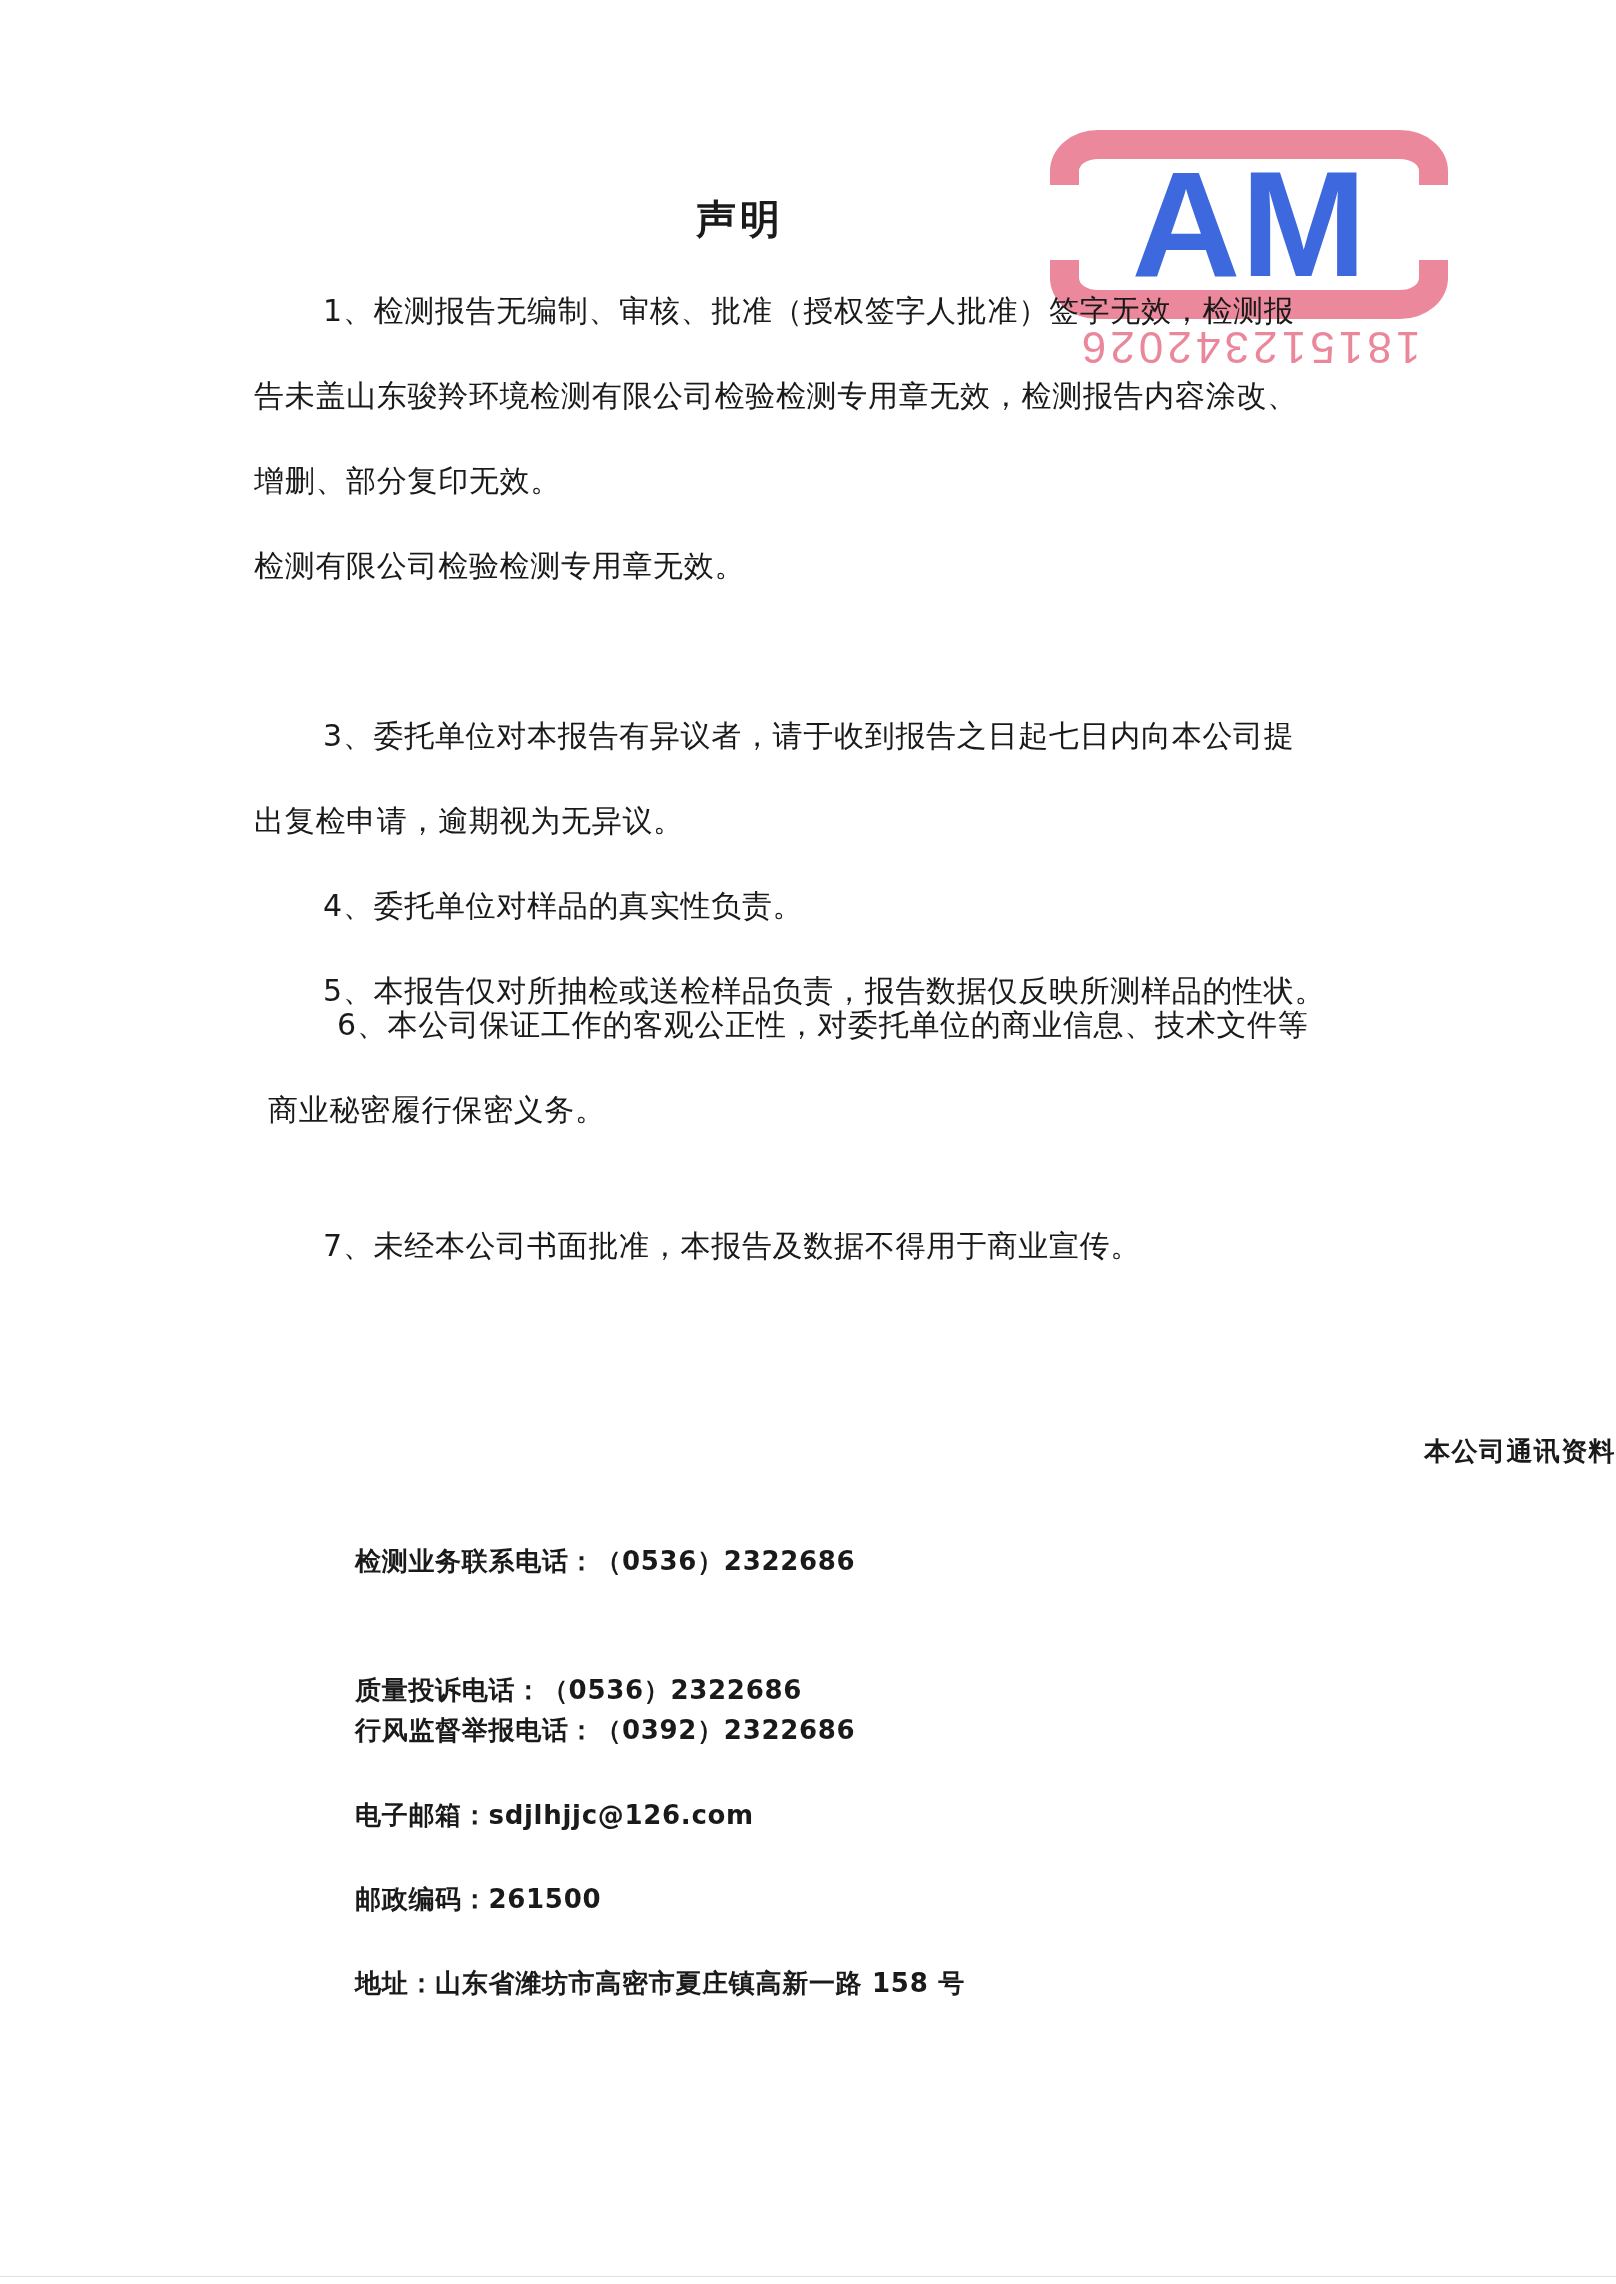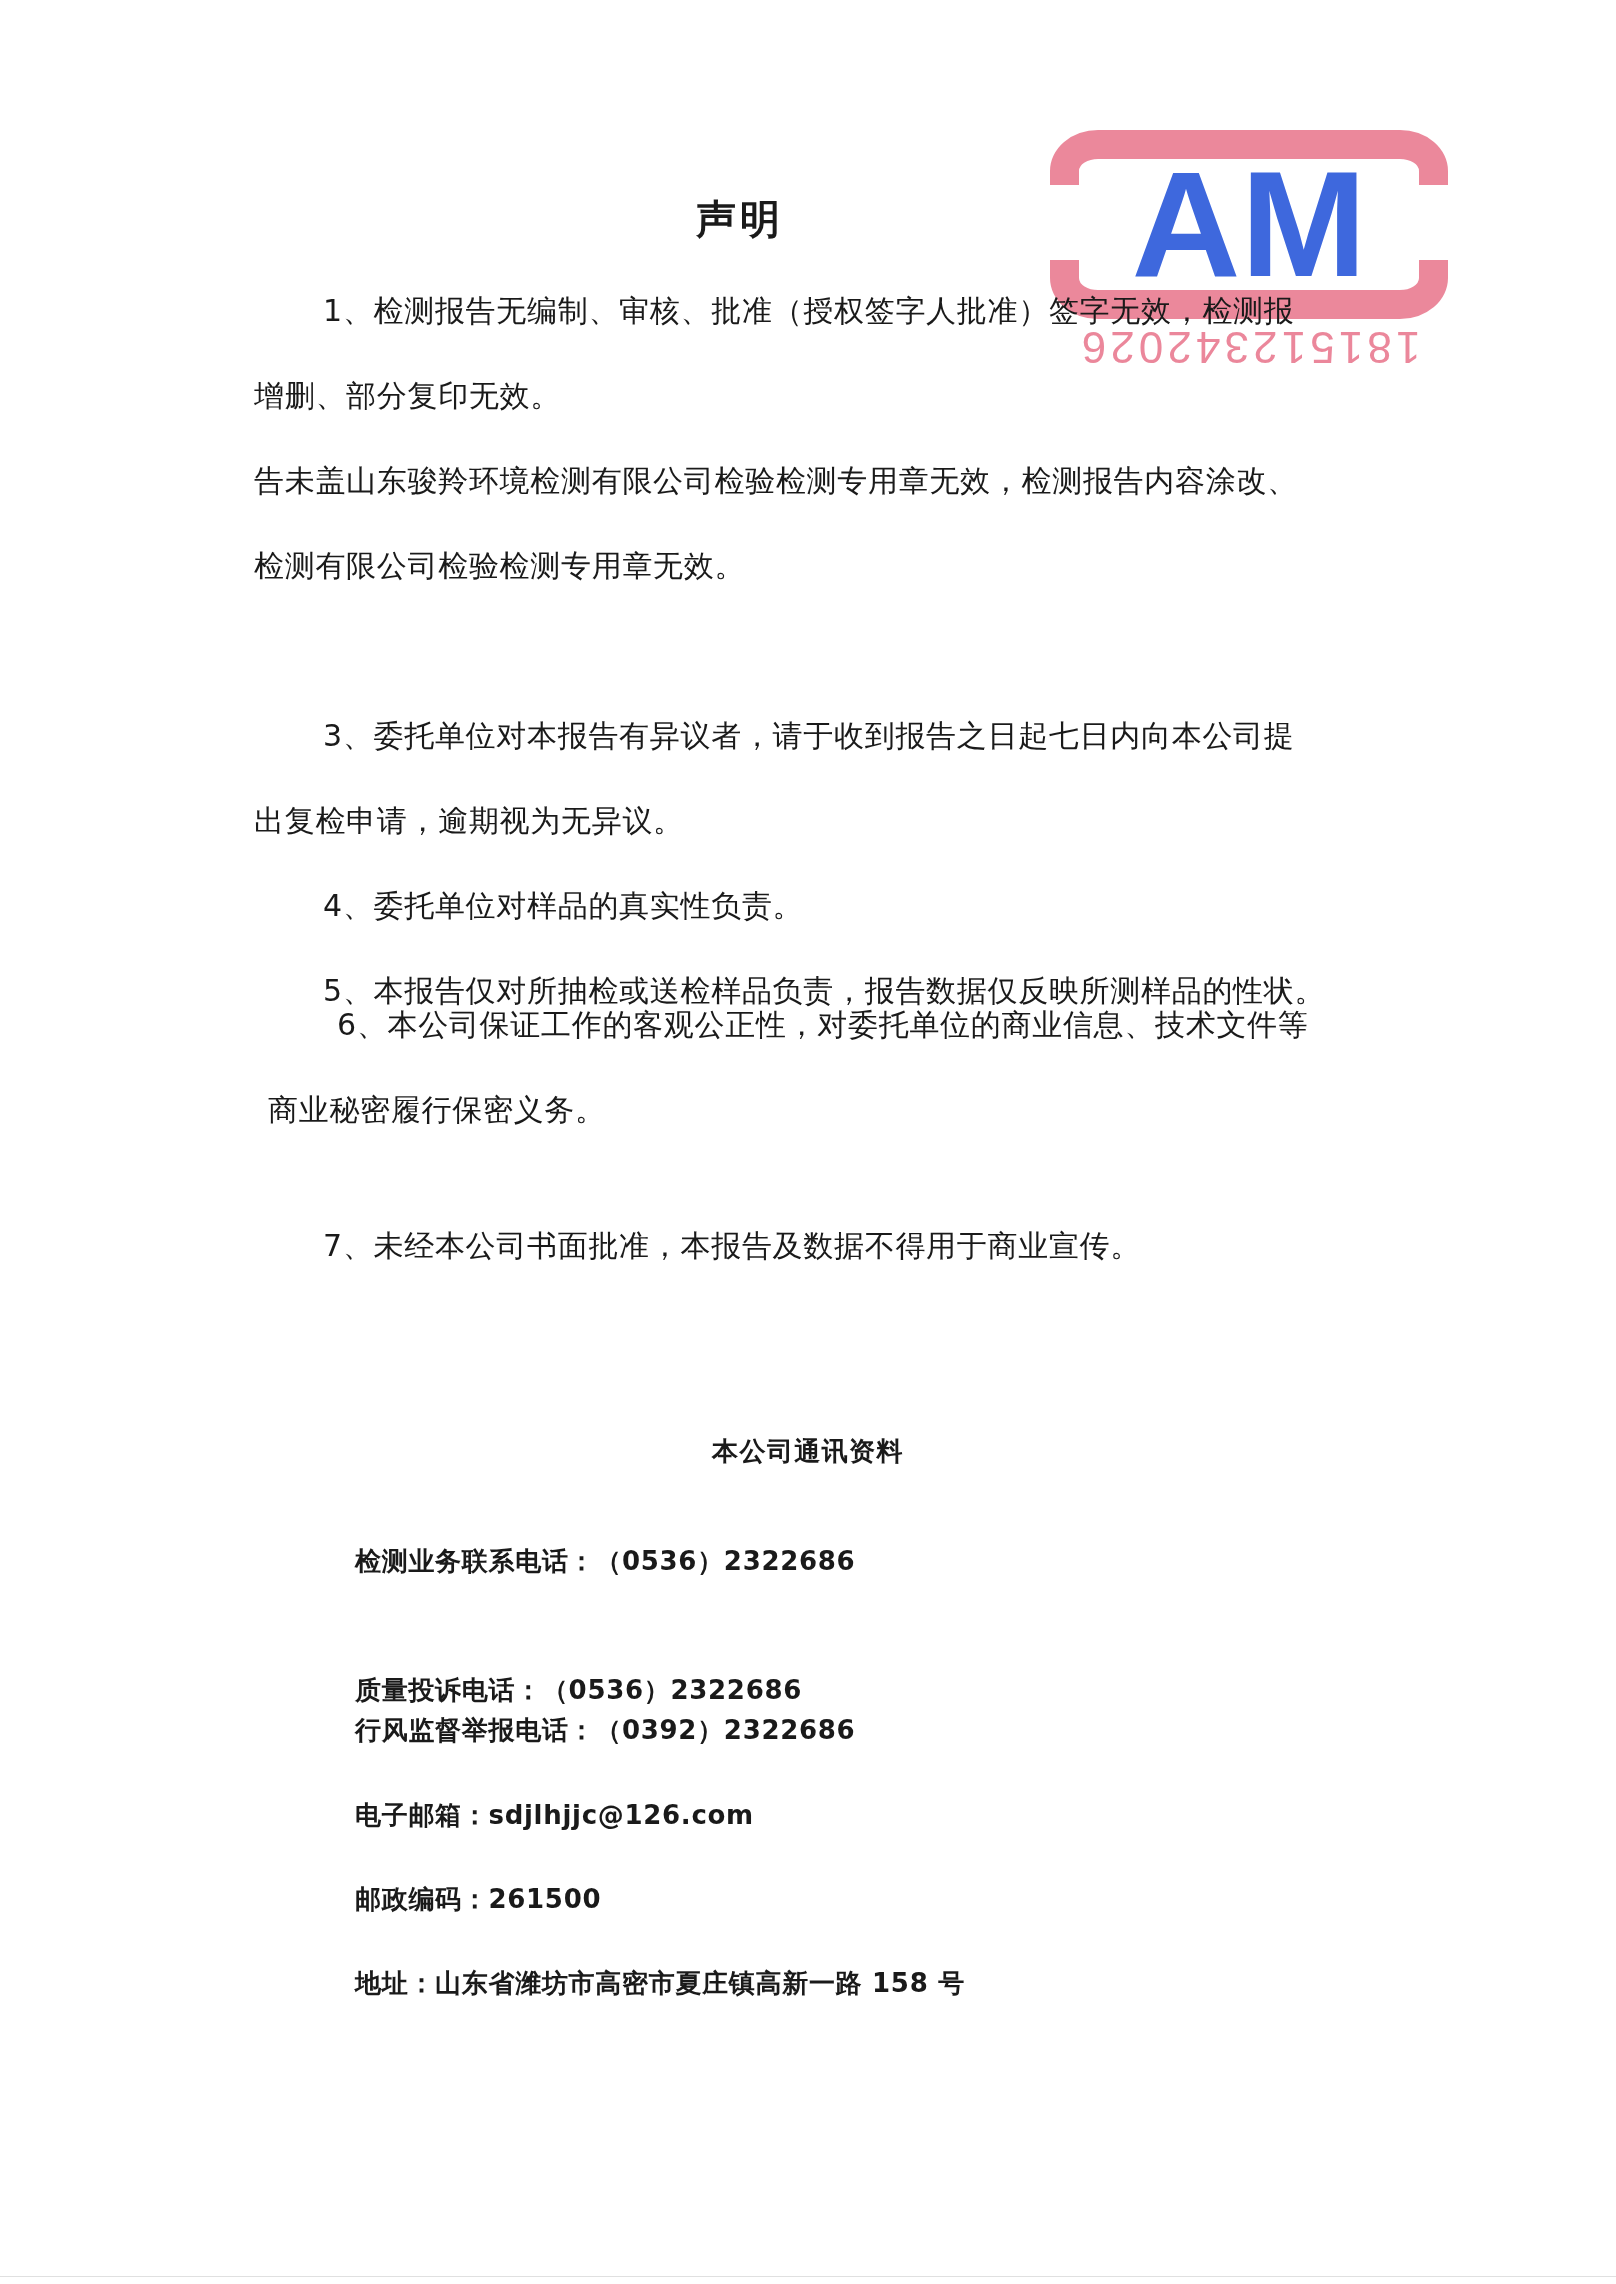--- a/index.html
+++ b/index.html
@@ -3,21 +3,21 @@
 <meta charset="utf-8">
 <style>
   html, body { margin:0; padding:0; background:#ffffff; }
   body { width:1616px; height:2284px; position:relative; overflow:hidden;
          font-family:"DejaVu Sans", "Liberation Sans", sans-serif; color:#1a1a1a; }
   .page { position:absolute; left:0; top:0; width:1616px; height:2284px; }
   .title { position:absolute; left:0; width:1480px; top:192px; text-align:center;
            font-size:40px; font-weight:bold; letter-spacing:4.1px; }
   .para { position:absolute; left:254px; width:1098px; font-size:30px; line-height:85px; letter-spacing:0.7px; }
   .para .indent { display:inline-block; width:69px; }
-  .contact-title { position:absolute; left:0; width:1616px; top:1434px; text-align:center;
+  .contact-title { position:absolute; left:0; width:1616px; top:1434px; text-align:right;
                    font-size:26px; font-weight:bold; letter-spacing:1.4px; }
   .contact-line { position:absolute; left:355px; font-size:26px; font-weight:bold; letter-spacing:0.7px; }
   .stamp { position:absolute; left:1050px; top:130px; width:398px; height:189px; }
   .stamp-border { position:absolute; inset:0; border:29px solid #e8738a; border-radius:48px/41px;
                   opacity:0.85; }
   .stamp-gap-l { position:absolute; left:-4.1px; top:55px; width:41px; height:75px; background:#fff; }
   .stamp-gap-r { position:absolute; right:-4.1px; top:55px; width:41px; height:75px; background:#fff; }
   .stamp-text { position:absolute; left:0; right:0; top:15px; text-align:center; font-size:151px;
                 font-weight:bold; color:#1d4ed8; opacity:0.85; line-height:158px; font-family:"Liberation Sans", sans-serif; }
   .stamp-num { position:absolute; left:1050px; top:322px; width:398px; font-size:44px; color:#e8738a; opacity:0.85;
@@ -34,22 +34,22 @@
     <div class="stamp-gap-l"></div>
     <div class="stamp-gap-r"></div>
     <div class="stamp-text">AM</div>
   </div>
   <div class="stamp-num">181512342026</div>
 
   <div class="title">声明</div>
 
   <div class="para" style="top:268px;">
     <div><span class="indent"></span><span>1、检测报告无编制、审核、批准（授权签字人批准）签字无效，检测报</span></div>
+    <div>告未盖山东骏羚环境检测有限公司检验检测专用章无效，检测报告内容涂改、</div>
     <div>增删、部分复印无效。</div>
-    <div>告未盖山东骏羚环境检测有限公司检验检测专用章无效，检测报告内容涂改、</div>
   </div>
 
   <div class="para" style="top:523px;">
     <div>检测有限公司检验检测专用章无效。</div>
   </div>
 
   <div class="para" style="top:693px;">
     <div><span class="indent"></span><span>3、委托单位对本报告有异议者，请于收到报告之日起七日内向本公司提</span></div>
     <div>出复检申请，逾期视为无异议。</div>
   </div>

